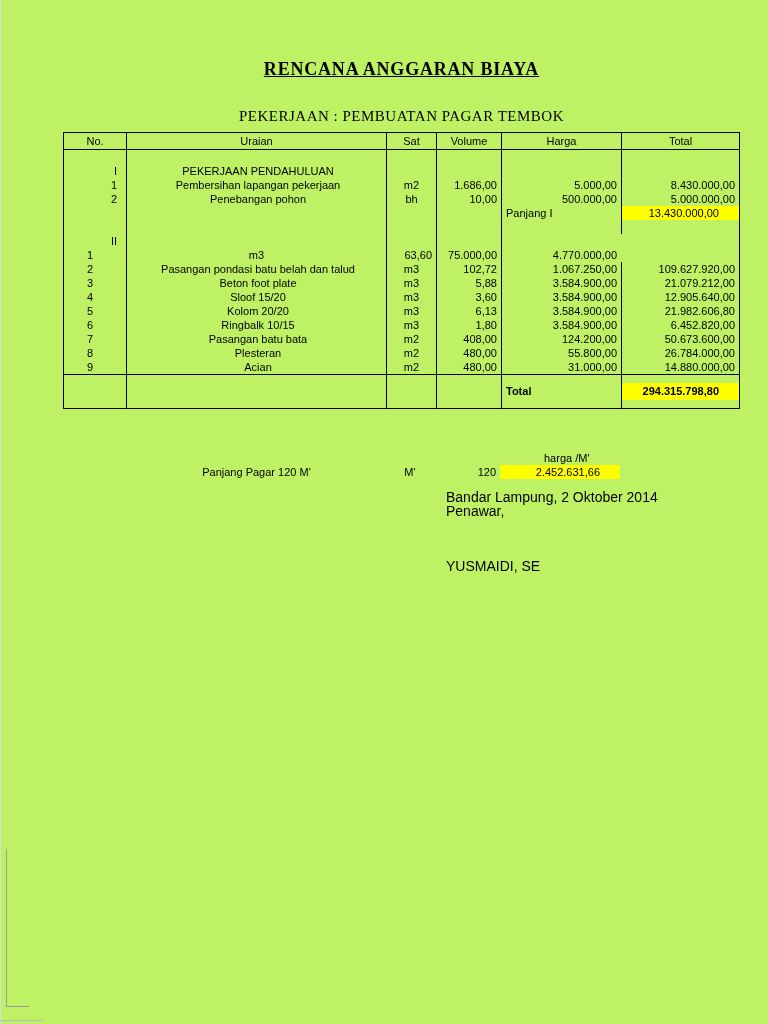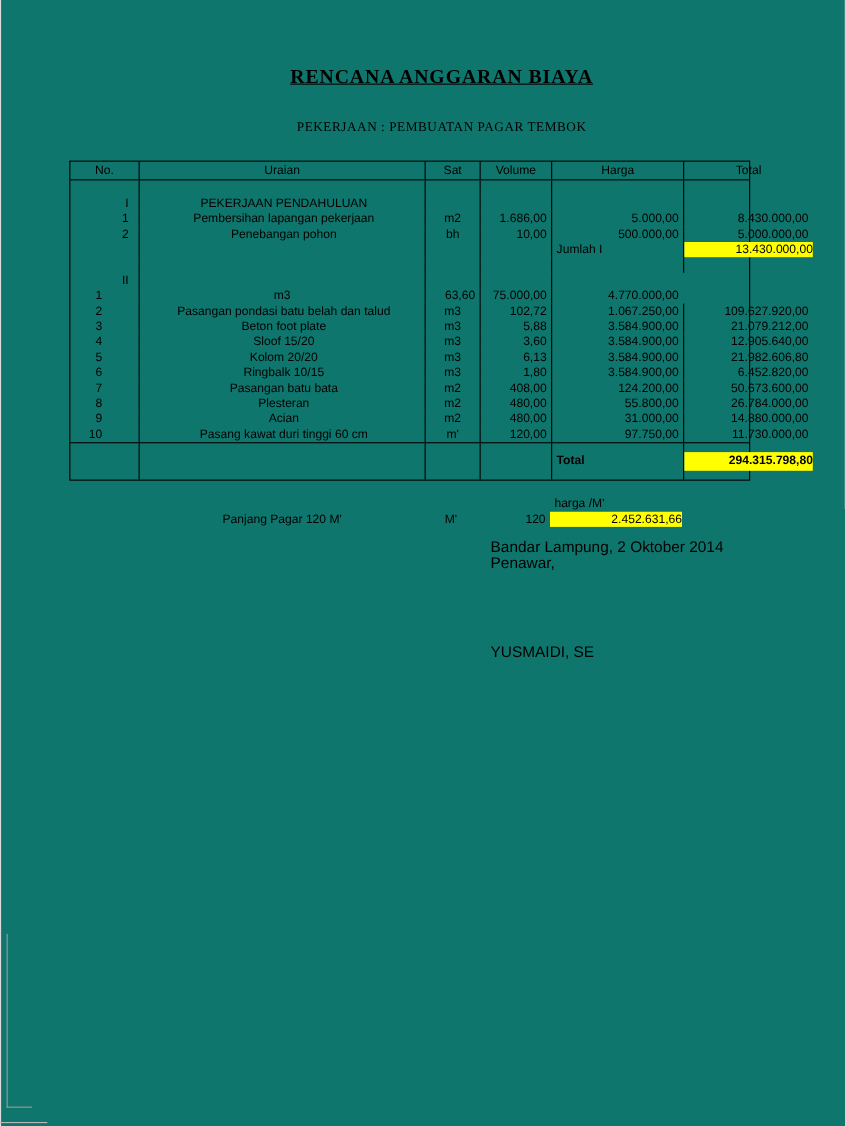--- a/index.html
+++ b/index.html
@@ -1,34 +1,34 @@
 <!DOCTYPE html>
 <html><head>
 <meta charset="utf-8">
 <style>
   * { margin:0; padding:0; box-sizing:border-box; }
   html,body { background:#ffffff; }
   body {
     width:768px; height:1024px; position:relative; overflow:hidden;
     font-family:"Liberation Sans", sans-serif; color:#000;
   }
-  .page { position:absolute; inset:0; background:#0f766e; }
+  .page { position:absolute; inset:0; background:#bef264; }
 
   .title {
     position:absolute; top:59px; left:63px; width:677px; text-align:center;
     font-family:"Liberation Serif", serif; font-size:18px; font-weight:bold;
     text-decoration:underline; letter-spacing:0.8px;
   }
   .subtitle {
     position:absolute; top:108px; left:63px; width:677px; text-align:center;
-    font-family:"Liberation Serif", serif; font-size:12px; letter-spacing:0.5px;
+    font-family:"Liberation Serif", serif; font-size:15px; letter-spacing:0.5px;
   }
 
   .table {
-    position:absolute; top:146px; left:63px; width:619px;
+    position:absolute; top:132px; left:63px; width:677px;
     border:1px solid #000; font-size:11px;
   }
   .grid { display:grid; grid-template-columns:62px 260px 50px 65px 120px 118px; }
   .thead { border-bottom:1px solid #000; }
   .thead > div {
     height:16px; line-height:16px; text-align:center;
     border-left:1px solid #000; overflow:hidden;
   }
   .thead > div:first-child { border-left:none; }
 
@@ -40,36 +40,36 @@
 
   .c-uraian { text-align:center; padding-left:3px; }
   .c-sat { text-align:center; }
   .num { text-align:right; padding-right:4px; }
   .pos-right { text-align:right; padding-right:9px; }
   .pos-left { text-align:right; padding-right:33px; }
   .subtotal-label { padding-left:4px; }
 
   .hl {
     display:block; width:100%; height:100%; line-height:14px;
-    text-align:right; padding-right:0; background:var(--hl, #ffff00);
+    text-align:right; padding-right:20px; background:var(--hl, #ffff00);
   }
 
   .total-row { border-top:1px solid #000; }
   .total-row > div { height:33px; line-height:33px; }
   .total-row .c-total { display:flex; align-items:center; padding:0; }
   .total-row .hl { height:17px; line-height:17px; font-weight:bold; }
   .total-label { padding-left:4px; font-weight:bold; }
 
   .after { position:absolute; top:451px; left:63px; width:677px; font-size:11px; }
   .frow { display:grid; grid-template-columns:62px 260px 50px 65px 120px 118px; height:14px; line-height:14px; }
   .frow > div { overflow:hidden; white-space:nowrap; }
-  .harga-label-cell { padding-left:4px; }
+  .harga-label-cell { padding-left:4px;margin-left:40px; }
 
   .sig { position:absolute; left:446px; top:491px; font-size:14px; line-height:13.5px; }
-  .sig .signatory { margin-top:68px; }
+  .sig .signatory { margin-top:42px; }
 
   .edge-left { position:absolute; left:0; top:0; width:1px; height:1024px; background:#dcdcdc; }
   .sb-v { position:absolute; left:6px; top:849px; width:1px; height:158px; background:#9c9c9c; }
   .sb-h1 { position:absolute; left:6px; top:1006px; width:23px; height:1px; background:#9c9c9c; }
   .sb-h2 { position:absolute; left:0; top:1020px; width:43px; height:1px; background:#b8b8b8; }
 </style>
 </head>
 <body style="--hl: #ffff00;">
 
 <div class="page">
@@ -118,21 +118,21 @@
           <div class="c-sat">bh</div>
           <div class="c-vol num">10,00</div>
           <div class="c-harga num">500.000,00</div>
           <div class="c-total num">5.000.000,00</div>
         </div>
         <div class="grid trow">
           <div class="c-no"></div>
           <div class="c-uraian"></div>
           <div class="c-sat"></div>
           <div class="c-vol"></div>
-          <div class="c-harga subtotal-label">Jumlah I</div>
+          <div class="c-harga subtotal-label">Panjang I</div>
           <div class="c-total">
             <span class="hl">13.430.000,00</span>
           </div>
         </div>
         <div class="grid trow">
           <div class="c-no"></div>
           <div class="c-uraian"></div>
           <div class="c-sat"></div>
           <div class="c-vol"></div>
           <div class="c-harga"></div>
@@ -208,28 +208,20 @@
           <div class="c-harga num">55.800,00</div>
           <div class="c-total num">26.784.000,00</div>
         </div>
         <div class="grid trow">
           <div class="c-no pos-left">9</div>
           <div class="c-uraian">Acian</div>
           <div class="c-sat">m2</div>
           <div class="c-vol num">480,00</div>
           <div class="c-harga num">31.000,00</div>
           <div class="c-total num">14.880.000,00</div>
-        </div>
-        <div class="grid trow">
-          <div class="c-no pos-left">10</div>
-          <div class="c-uraian">Pasang kawat duri tinggi 60 cm</div>
-          <div class="c-sat">m'</div>
-          <div class="c-vol num">120,00</div>
-          <div class="c-harga num">97.750,00</div>
-          <div class="c-total num">11.730.000,00</div>
         </div>
       </div>
 
     <div class="grid trow total-row">
       <div class="c-no"></div>
       <div class="c-uraian"></div>
       <div class="c-sat"></div>
       <div class="c-vol"></div>
       <div class="c-harga">
         <span class="total-label">Total</span>

